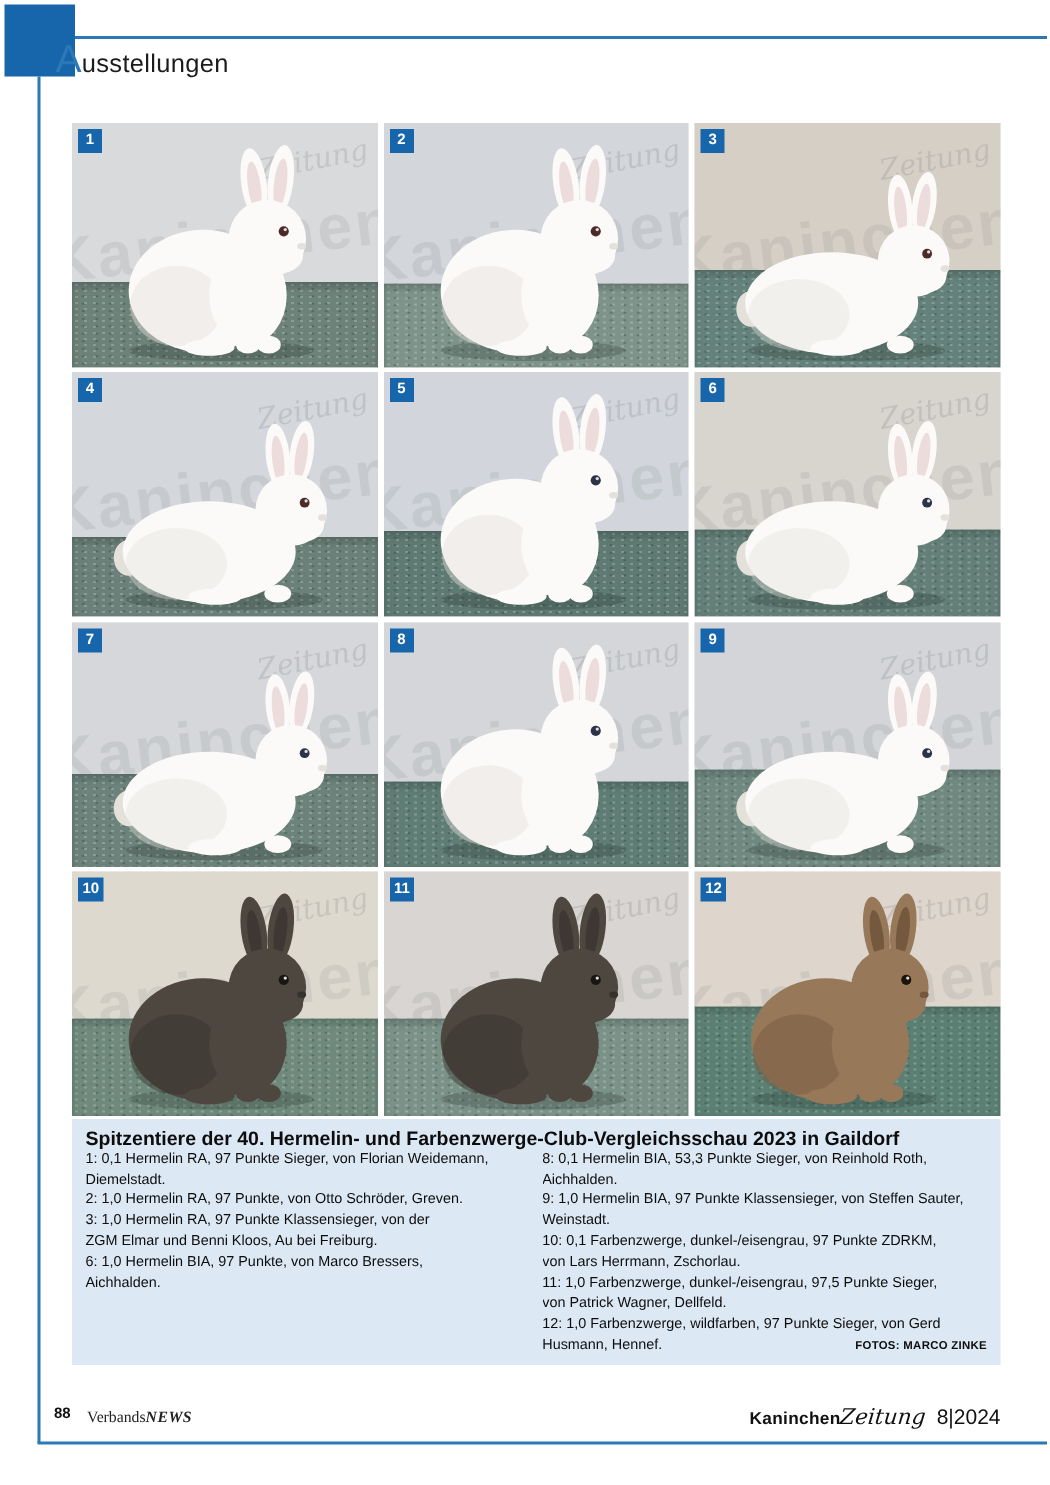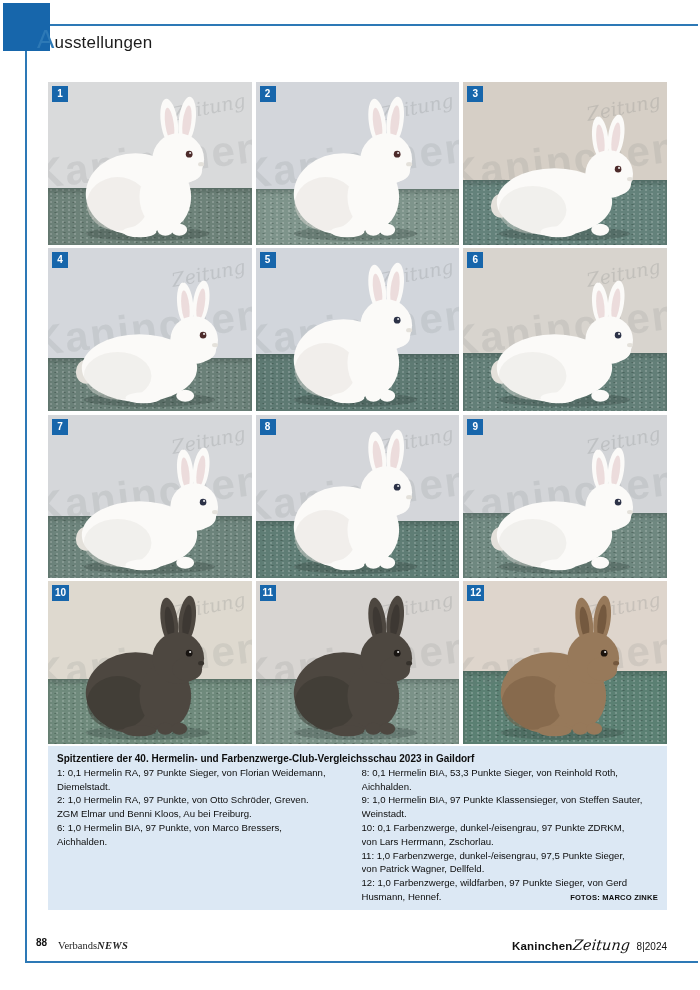--- a/index.html
+++ b/index.html
@@ -37,38 +37,38 @@
          text-align:center;}
   .wm{position:absolute;left:-16px;top:34%;font-size:42px;font-weight:bold;letter-spacing:2px;
       color:rgba(108,113,117,.13);transform:rotate(-7deg);white-space:nowrap;pointer-events:none;}
   .wm-script{position:absolute;right:6px;top:14px;font-size:19px;font-style:italic;
       font-family:"DejaVu Serif",serif;color:rgba(108,113,117,.20);transform:rotate(-11deg);
       pointer-events:none;}
 
   
   .caption{position:absolute;left:48px;top:746px;width:619px;height:164px;
            background:var(--caption-bg);padding:6px 9px;}
-  .cap-title{margin:0;font-size:10px;font-weight:bold;line-height:13.8px;color:#0d0d0d;}
+  .cap-title{margin:0;font-size:13px;font-weight:bold;line-height:13.8px;color:#0d0d0d;}
   .cap-cols{display:flex;gap:8px;}
   .cap-col{width:calc(50% - 4px);}
   .cap-line{margin:0;font-size:9.6px;line-height:13.8px;color:#0d0d0d;white-space:nowrap;
             overflow:hidden;}
   .cap-line.with-credit{display:flex;align-items:baseline;}
   .credit{font-size:7.6px;font-weight:bold;letter-spacing:.2px;margin-left:auto;text-align:center;}
 
   
   .pgnum{position:absolute;left:36px;top:937px;font-size:10px;font-weight:bold;color:#111;}
   .verbands{position:absolute;left:58px;top:940px;font-family:"Liberation Serif",serif;
             font-size:10.5px;color:#222;}
   .verbands .news{font-weight:bold;font-style:italic;letter-spacing:.3px;}
   .mag{position:absolute;right:33px;top:936px;color:#111;white-space:nowrap;}
   .mag .mag-bold{font-weight:bold;font-size:11.5px;letter-spacing:.2px;}
   .mag .mag-script{font-family:"DejaVu Serif",serif;font-style:italic;font-size:14.5px;
                    display:inline-block;transform:skewX(-6deg);}
-  .mag .issue{font-size:10px;margin-left:7px;}
+  .mag .issue{font-size:14px;margin-left:7px;}
   .footer-rule{position:absolute;left:25px;top:961px;right:2px;height:1.5px;background:var(--rule);}
 </style>
 </head>
 <body>
 
 <div class="page">
 
   <div class="corner-square"></div>
   <div class="header-rule"></div>
   <div class="left-rule"></div>
@@ -440,20 +440,21 @@
       </figure>
     </div>
 
   <section class="caption">
     <p class="cap-title">Spitzentiere der 40. Hermelin- und Farbenzwerge-Club-Vergleichsschau 2023 in Gaildorf</p>
     <div class="cap-cols">
       <div class="cap-col" id="cap-left">
           <p class="cap-line">1: 0,1 Hermelin RA, 97 Punkte Sieger, von Florian Weidemann,</p>
           <p class="cap-line">Diemelstadt.</p>
           <p class="cap-line">2: 1,0 Hermelin RA, 97 Punkte, von Otto Schröder, Greven.</p>
+          <p class="cap-line">3: 1,0 Hermelin RA, 97 Punkte Klassensieger, von der</p>
           <p class="cap-line">ZGM Elmar und Benni Kloos, Au bei Freiburg.</p>
           <p class="cap-line">6: 1,0 Hermelin BIA, 97 Punkte, von Marco Bressers,</p>
           <p class="cap-line">Aichhalden.</p>
         </div>
       <div class="cap-col" id="cap-right">
           <p class="cap-line">8: 0,1 Hermelin BIA, 53,3 Punkte Sieger, von Reinhold Roth,</p>
           <p class="cap-line">Aichhalden.</p>
           <p class="cap-line">9: 1,0 Hermelin BIA, 97 Punkte Klassensieger, von Steffen Sauter,</p>
           <p class="cap-line">Weinstadt.</p>
           <p class="cap-line">10: 0,1 Farbenzwerge, dunkel-/eisengrau, 97 Punkte ZDRKM,</p>

